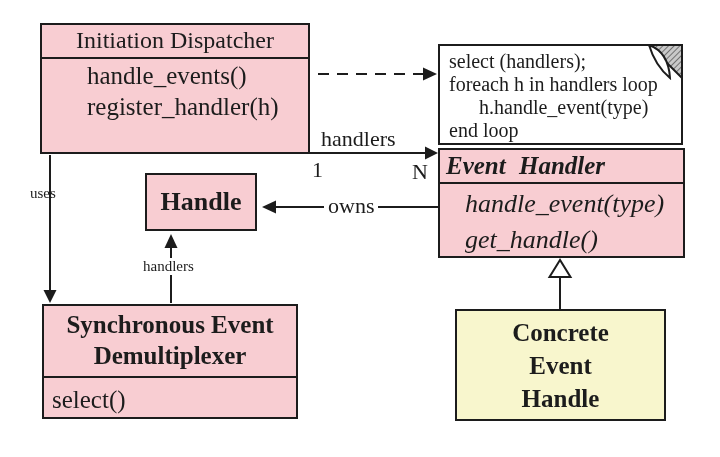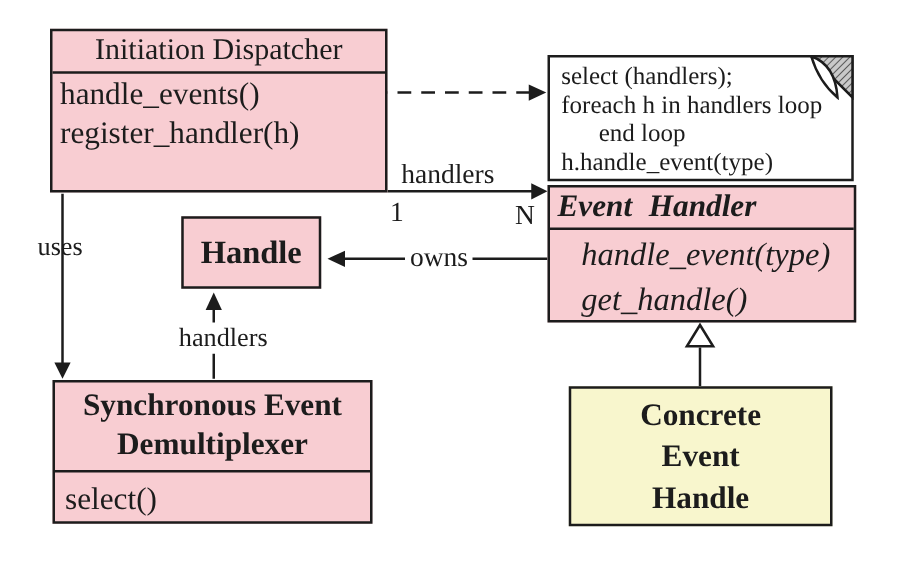--- a/index.html
+++ b/index.html
@@ -17,21 +17,21 @@
   }
   .box{position:absolute;box-sizing:border-box;border:2px solid var(--line);}
   .pink{background:var(--class-fill);}
   .yellow{background:var(--concrete-fill);}
   .white{background:var(--note-fill);}
 
   
   #dispatcher{left:40px;top:23px;width:270px;height:131px;}
   #dispatcher .title{height:32px;border-bottom:2px solid var(--line);
     font-weight:normal;font-size:24px;text-align:center;line-height:31px;}
-  #dispatcher .methods{padding:1px 0 0 6px;}
+  #dispatcher .methods{padding:1px 0 0 6px;margin-left:39px;}
   #dispatcher .method{font-size:25px;line-height:31px;white-space:nowrap;}
 
   
   #note{left:438px;top:18px;width:245px;height:101px;margin-top:26px;}
   #note .note-lines{padding:4px 6px 0 9px;}
   #note .note-line{font-size:20px;line-height:23px;white-space:nowrap;}
   #note .note-line:nth-child(3){padding-left:30px;}
   #note .fold{position:absolute;right:-2px;top:-2px;width:36px;height:36px;}
 
   
@@ -54,21 +54,21 @@
   #syncdemux .title div{line-height:31px;}
   #syncdemux .methods{padding:5px 0 0 8px;}
   #syncdemux .method{font-size:25px;line-height:34px;}
 
   
   #concrete{left:455px;top:309px;width:211px;height:112px;
     text-align:center;padding-top:5px;}
   #concrete div{font-weight:bold;font-size:25px;line-height:33px;}
 
   
-  .edge-label{position:absolute;font-size:21px;white-space:nowrap;}
+  .edge-label{position:absolute;font-size:15px;white-space:nowrap;}
   .on-line{background:var(--bg);padding:0 4px;}
   #lbl-handlers{left:321px;top:126px;font-size:22px;}
   #lbl-one{left:312px;top:157px;font-size:22px;}
   #lbl-n{left:412px;top:159px;font-size:22px;}
   #lbl-owns{left:324px;top:193px;font-size:22px;}
   #lbl-uses{left:30px;top:185px;}
   #lbl-notifies{left:139px;top:258px;}
 
   #wires{position:absolute;left:0;top:0;width:720px;height:457px;pointer-events:none;}
 </style>
@@ -114,22 +114,22 @@
           <rect width="4" height="4" fill="#c9c9c9"></rect>
           <line x1="0" y1="0" x2="0" y2="4" stroke="#5a5a5a" stroke-width="1.6"></line>
         </pattern>
       </defs>
       <polygon points="2,1 35,1 35,34" fill="url(#hatch)" stroke="#1c1c1c" stroke-width="2"></polygon>
       <path d="M2,1 C16,6 22,18 23,34 C11,24 5,11 2,1 Z" fill="#ffffff" stroke="#1c1c1c" stroke-width="2"></path>
     </svg>
     <div class="note-lines">
       <div class="note-line">select (handlers);</div>
       <div class="note-line">foreach h in handlers loop</div>
+      <div class="note-line">h.handle_event(type)</div>
       <div class="note-line">end loop</div>
-      <div class="note-line">h.handle_event(type)</div>
     </div>
   </div>
 
   <div class="box pink" id="eventhandler">
     <div class="title">Event Handler</div>
     <div class="methods">
       <div class="method">handle_event(type)</div>
       <div class="method">get_handle()</div>
     </div>
   </div>

